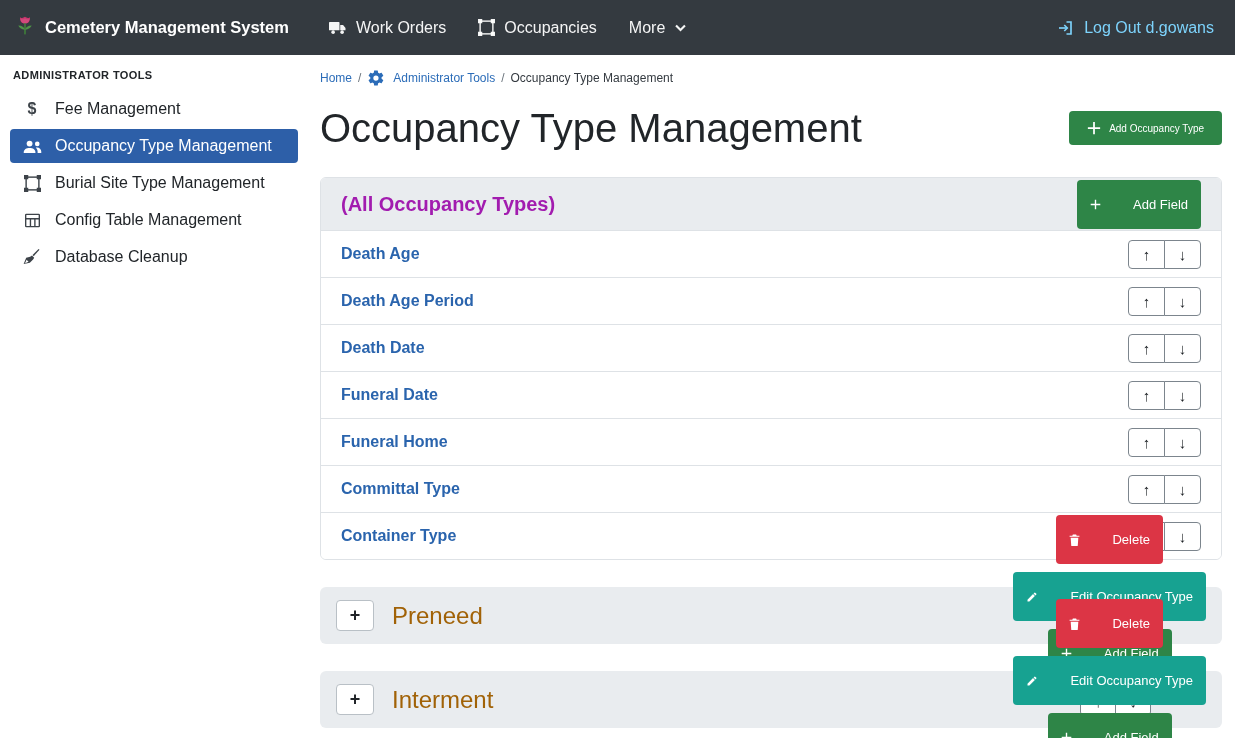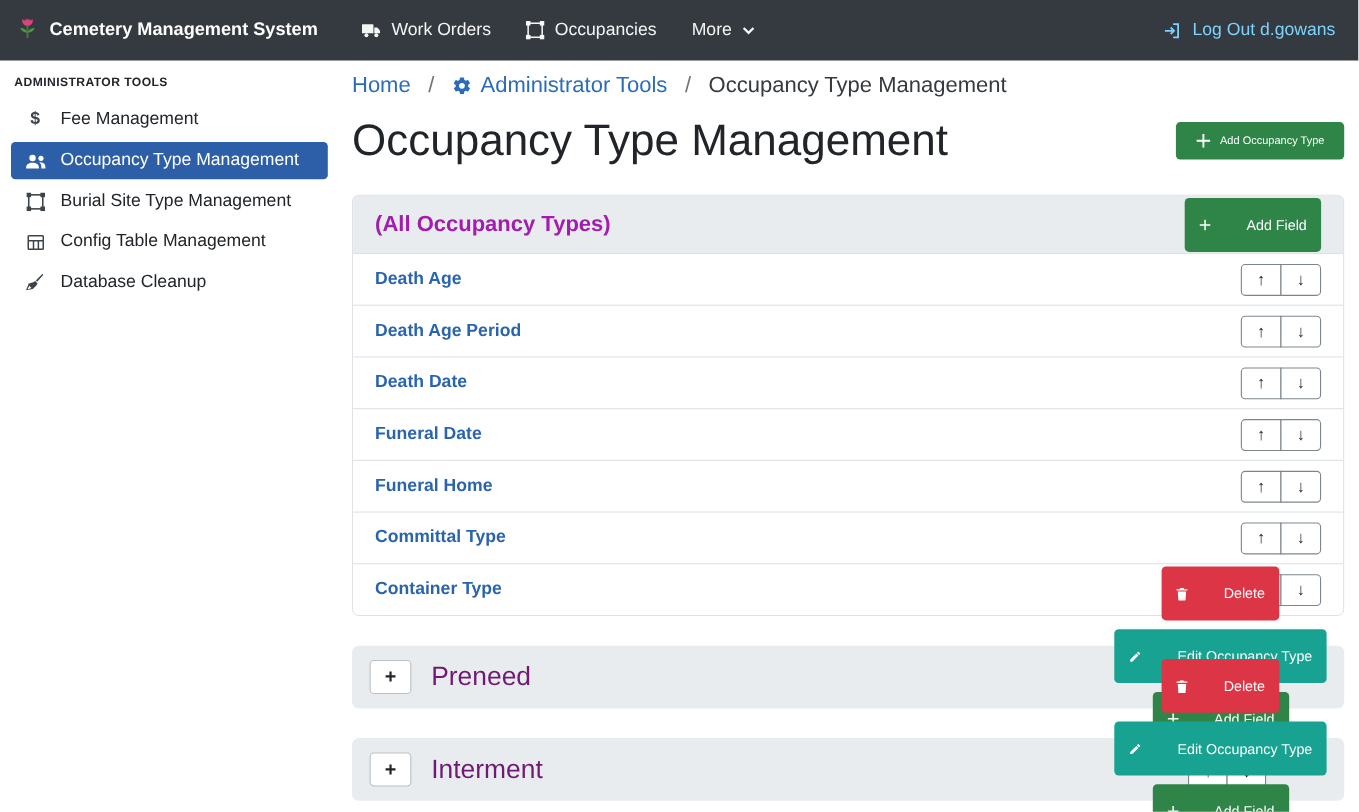--- a/index.html
+++ b/index.html
@@ -33,21 +33,21 @@
     margin:3px 10px; padding:8px 12px; border-radius:4px;
     font-size:16px; color:#212529; cursor:pointer;
   }
   .si-icon { width:20px; display:flex; justify-content:center; color:#3d4349; font-weight:700; }
   .side-item.active { background:#2d5fa8; color:#fff; }
   .side-item.active .si-icon { color:#fff; }
 
   .main { flex:1; padding:0 13px 0 12px; }
 
   
-  .breadcrumb { display:flex; align-items:center; gap:16px; margin-top:12px; font-size:20px; height:22px; }
+  .breadcrumb { display:flex; align-items:center; gap:6px; margin-top:12px; font-size:12px; height:22px; }
   .crumb-link { color:#2b6cb8; display:flex; align-items:center; gap:8px; cursor:pointer; text-decoration:none; }
   .crumb-sep { color:#6c757d; }
   .crumb-current { color:#343a40; }
 
   
   .title-row { display:flex; align-items:center; justify-content:space-between; margin-top:14px; }
   .page-title { font-size:40px; font-weight:400; color:#212529; line-height:1.25; }
 
   
   .btn {
@@ -87,21 +87,21 @@
   
   .section-bar {
     margin-top:27px; height:57px; background:#e9ecef; border-radius:6px;
     padding:0 16px; display:flex; align-items:center;
   }
   .expand-btn {
     width:38px; height:31px; background:#fff; border:1px solid #b9c0c6; border-radius:4px;
     color:#212529; display:flex; align-items:center; justify-content:center; cursor:pointer;
     font-size:18px; font-weight:700; margin-right:18px; flex:0 0 auto;
   }
-  .section-title { font-size:24px; font-weight:500; color:#701a75; flex:1; }
+  .section-title { font-size:24px; font-weight:500; color:#a16207; flex:1; }
   .section-actions { display:flex; align-items:center; gap:8px;flex-direction:column; }
   .section-actions .arrow-group { margin-left:12px; }
   .section-actions .arrow-btn { width:36px; height:30px; }
 </style>
 </head>
 <body>
 
 <div class="navbar">
   <div class="brand">
     <span>

